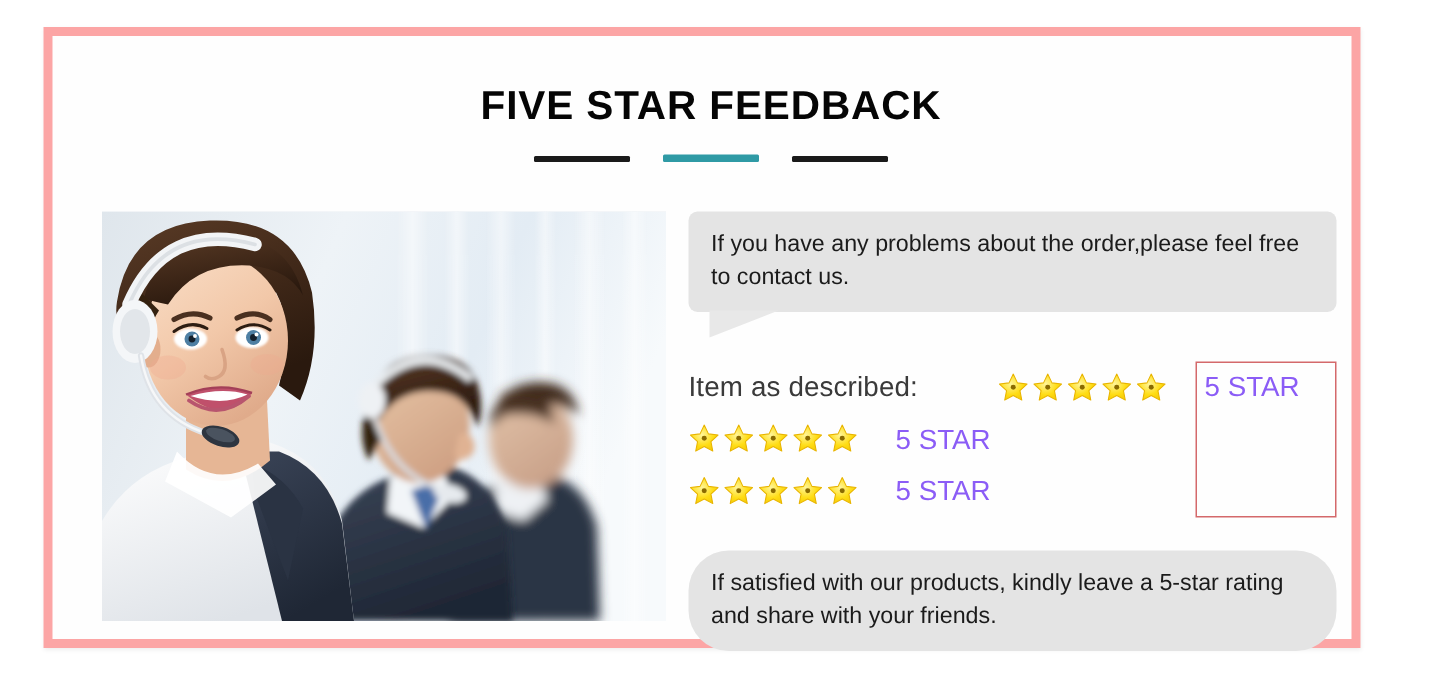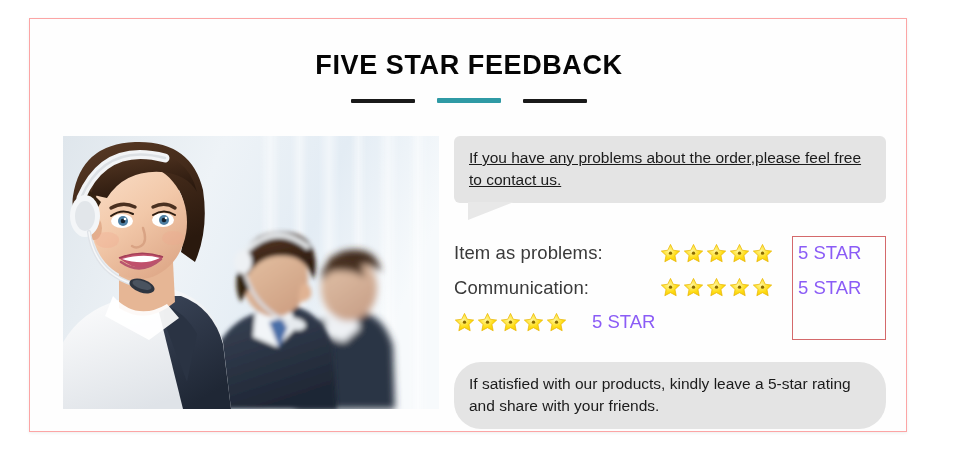--- a/index.html
+++ b/index.html
@@ -23,21 +23,21 @@
   }
 
   
   .card {
     position: absolute;
     left: 29px;
     top: 18px;
     width: 878px;
     height: 414px;
     background: #fefefe;
-    border: 1px solid #fca5a5;
+    border: 6px solid #fca5a5;
     box-sizing: border-box;
     box-shadow: 0 1px 3px rgba(0,0,0,0.07);
   }
 
   
   .title-wrap {
     position: absolute;
     left: 0;
     top: 32px;
     width: 878px;
@@ -97,21 +97,21 @@
   .bubble {
     position: relative;
     background: #e4e4e4;
     border-radius: 6px;
     padding: 11px 14px 12px 15px;
     color: #1b1b1b;
     font-size: 15.5px;
     line-height: 1.42;
     box-sizing: border-box;
   }
-  .bubble.top { width: 432px; text-decoration: underline; }
+  .bubble.top { width: 432px; }
   .bubble.top::after {
     content: "";
     position: absolute;
     left: 14px;
     bottom: -17px;
     width: 0;
     height: 0;
     border-left: 0 solid transparent;
     border-right: 46px solid transparent;
     border-top: 18px solid #e8e8e8;
@@ -333,21 +333,21 @@
 
     <div class="right-col">
 
       <div class="bubble top">
         <span>If you have any problems about the order,please feel free to contact us.</span>
       </div>
 
       <div class="ratings">
 
         <div class="rrow">
-          <div class="rlabel">Item as problems:</div>
+          <div class="rlabel">Item as described:</div>
           <div class="rstars">
             <svg class="star" viewBox="0 0 24 24">
                 <defs>
                   <radialGradient id="sg" cx="0.42" cy="0.38" r="0.75">
                     <stop offset="0%" stop-color="#fff59a"></stop>
                     <stop offset="55%" stop-color="#ffdd15"></stop>
                     <stop offset="100%" stop-color="#f2c500"></stop>
                   </radialGradient>
                 </defs>
                 <path d="M12 1.6l3.2 6.7 7.3.9-5.4 5 1.4 7.2L12 17.9 5.5 21.4l1.4-7.2-5.4-5 7.3-.9z" fill="url(#sg)" stroke="#e8b400" stroke-width="0.8" stroke-linejoin="round"></path>
@@ -367,21 +367,20 @@
               </svg>
             <svg class="star" viewBox="0 0 24 24">
                 <path d="M12 1.6l3.2 6.7 7.3.9-5.4 5 1.4 7.2L12 17.9 5.5 21.4l1.4-7.2-5.4-5 7.3-.9z" fill="url(#sg)" stroke="#e8b400" stroke-width="0.8" stroke-linejoin="round"></path>
                 <circle cx="12" cy="11.6" r="1.9" fill="#8a6a00"></circle>
               </svg>
           </div>
           <div class="rvalue">5 STAR</div>
         </div>
 
         <div class="rrow">
-          <div class="rlabel">Communication:</div>
           <div class="rstars">
             <svg class="star" viewBox="0 0 24 24">
                 <path d="M12 1.6l3.2 6.7 7.3.9-5.4 5 1.4 7.2L12 17.9 5.5 21.4l1.4-7.2-5.4-5 7.3-.9z" fill="url(#sg)" stroke="#e8b400" stroke-width="0.8" stroke-linejoin="round"></path>
                 <circle cx="12" cy="11.6" r="1.9" fill="#8a6a00"></circle>
               </svg>
             <svg class="star" viewBox="0 0 24 24">
                 <path d="M12 1.6l3.2 6.7 7.3.9-5.4 5 1.4 7.2L12 17.9 5.5 21.4l1.4-7.2-5.4-5 7.3-.9z" fill="url(#sg)" stroke="#e8b400" stroke-width="0.8" stroke-linejoin="round"></path>
                 <circle cx="12" cy="11.6" r="1.9" fill="#8a6a00"></circle>
               </svg>
             <svg class="star" viewBox="0 0 24 24">

